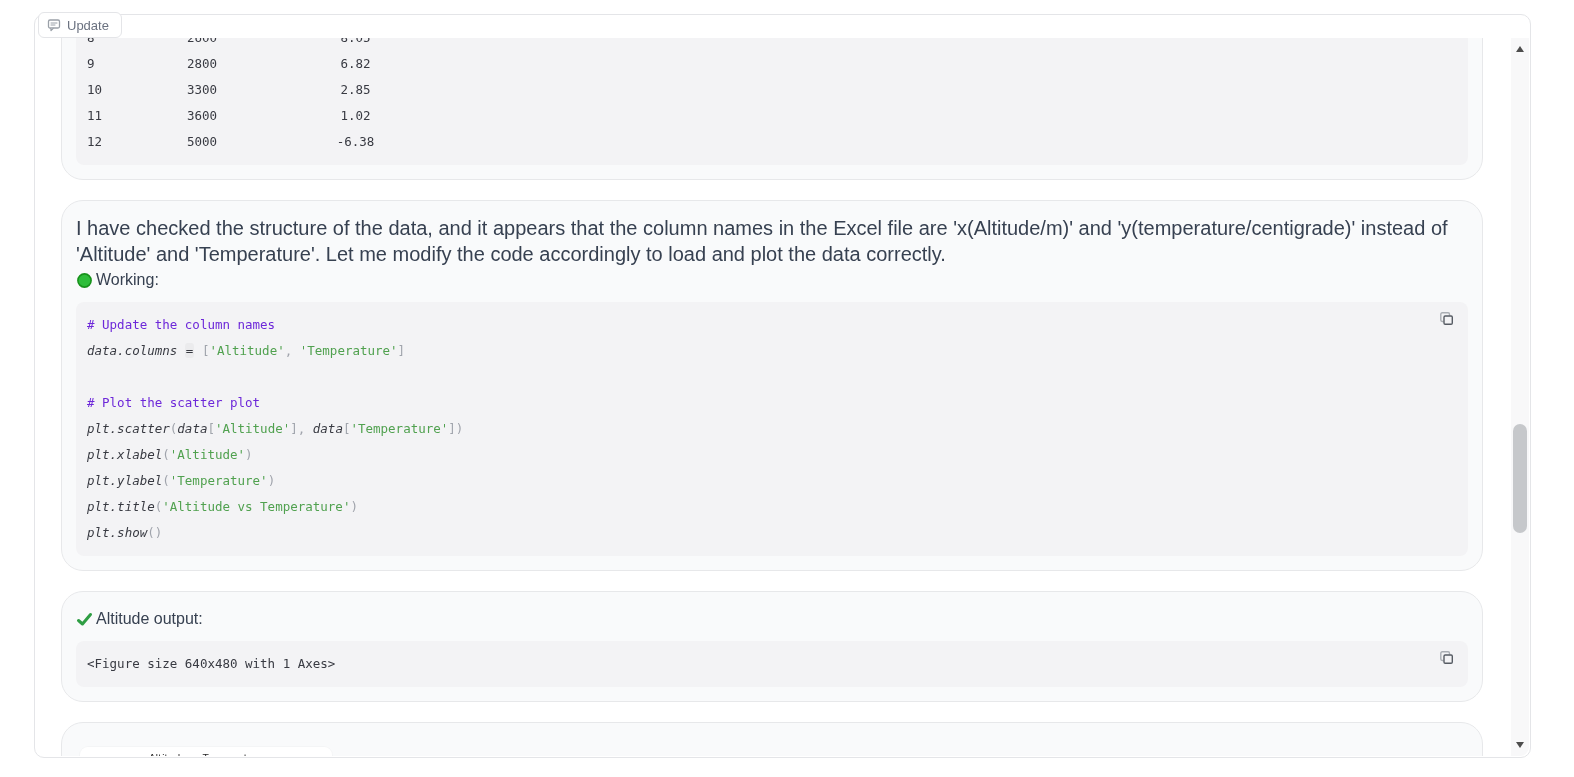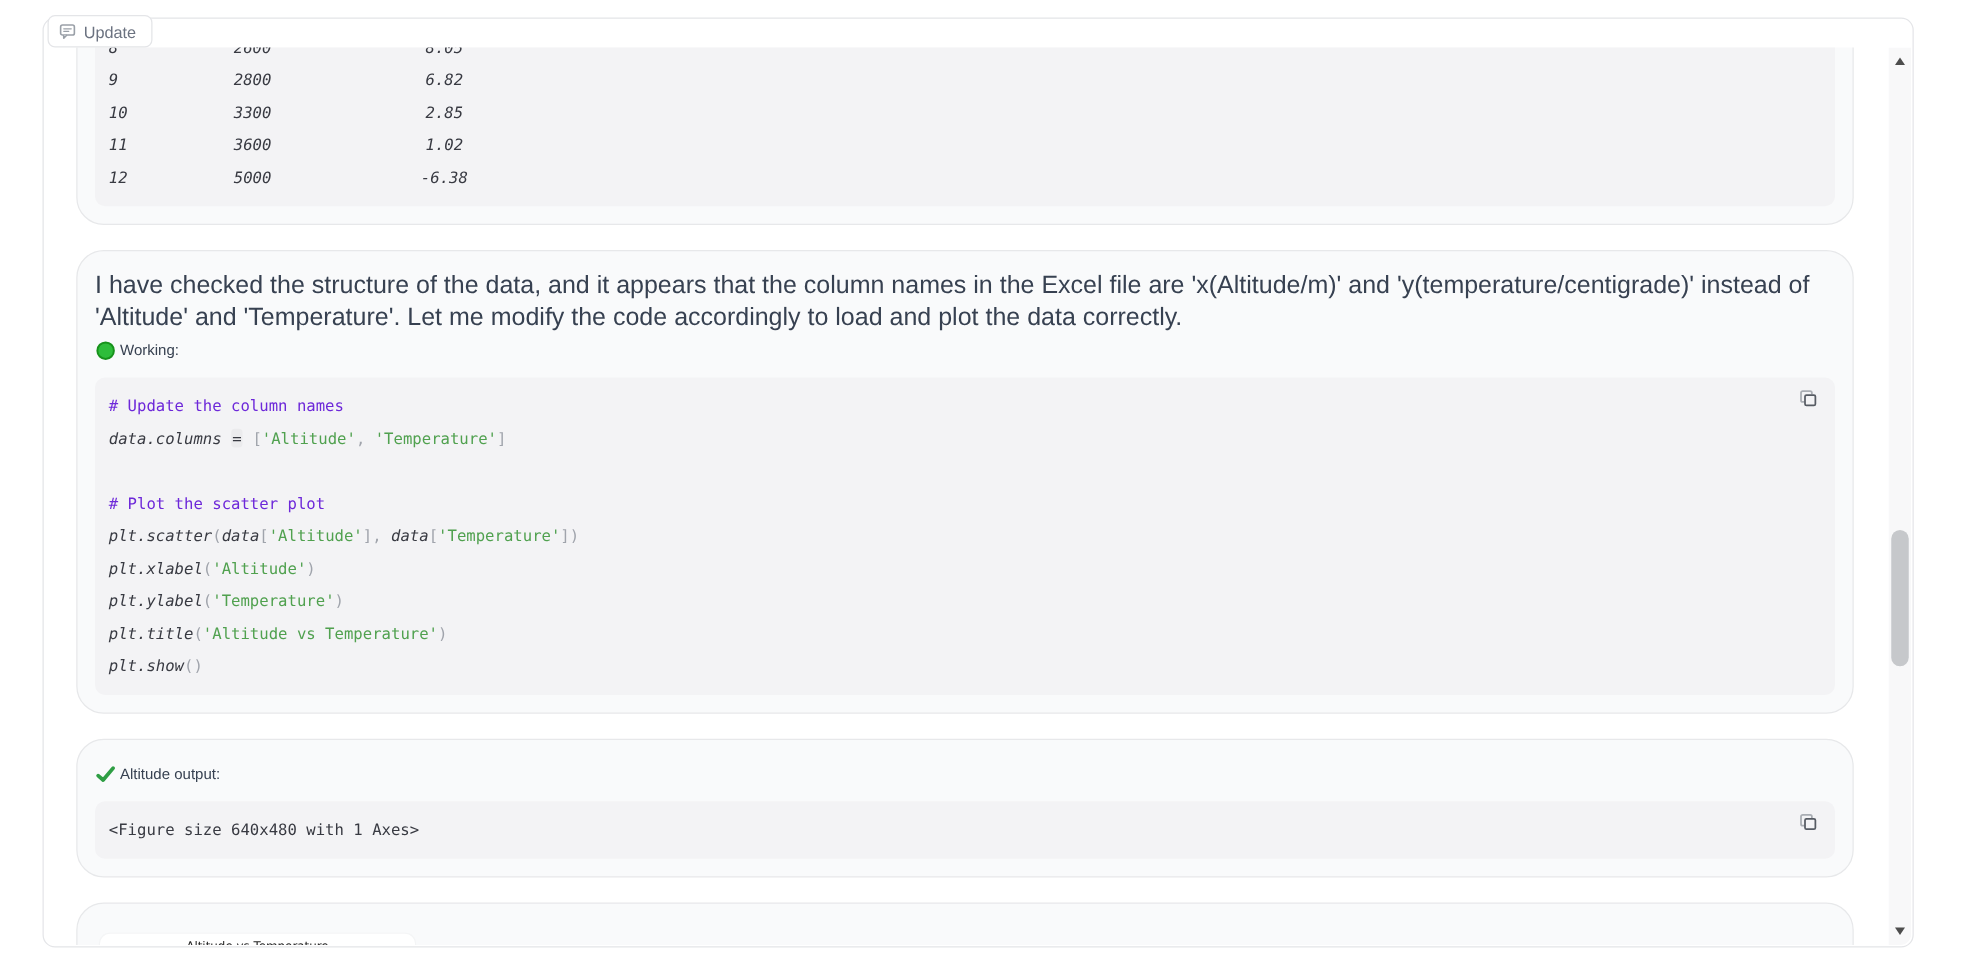--- a/index.html
+++ b/index.html
@@ -31,26 +31,26 @@
   .bubble-table { margin-top:-80px; }
   .codeblock {
     position:relative; background:#f3f3f5; border-radius:8px;
     padding:10px 11px;
     font-family:"DejaVu Sans Mono", monospace; font-size:12.5px; line-height:26px;
     color:#383a42;
   }
   .codeblock pre { margin:0; font:inherit; }
   .bubble-table .codeblock pre { margin-top:42px; }
   .trow { display:flex; }
-  .tcell { display:inline-block; white-space:pre;font-style:italic; }
+  .tcell { display:inline-block; white-space:pre; }
   .tc1 { width:100px; }
   .tc2 { width:100px; }
   .tc3 { width:137px; text-align:center; }
   .para { font-size:20px; line-height:26px; margin:0; }
-  .status-row { display:flex; align-items:center; gap:3px; height:26px; font-size:12px; }
+  .status-row { display:flex; align-items:center; gap:3px; height:26px; font-size:16px; }
   .mt9 { margin-top:9px; }
   .tok-c { color:#6d28d9; }
   .tok-p { color:#a0a4ac; }
   .tok-s { color:#50a14f; }
   .tok-t { color:#383a42;font-style:italic; }
   .tok-o { color:#383a42; background:#ebebed; border-radius:3px; padding:0 1px; }
   .copy-btn {
     position:absolute; top:8px; right:14px; width:16px; height:16px;
     background:none; border:none; padding:0; cursor:pointer; line-height:0;
   }

